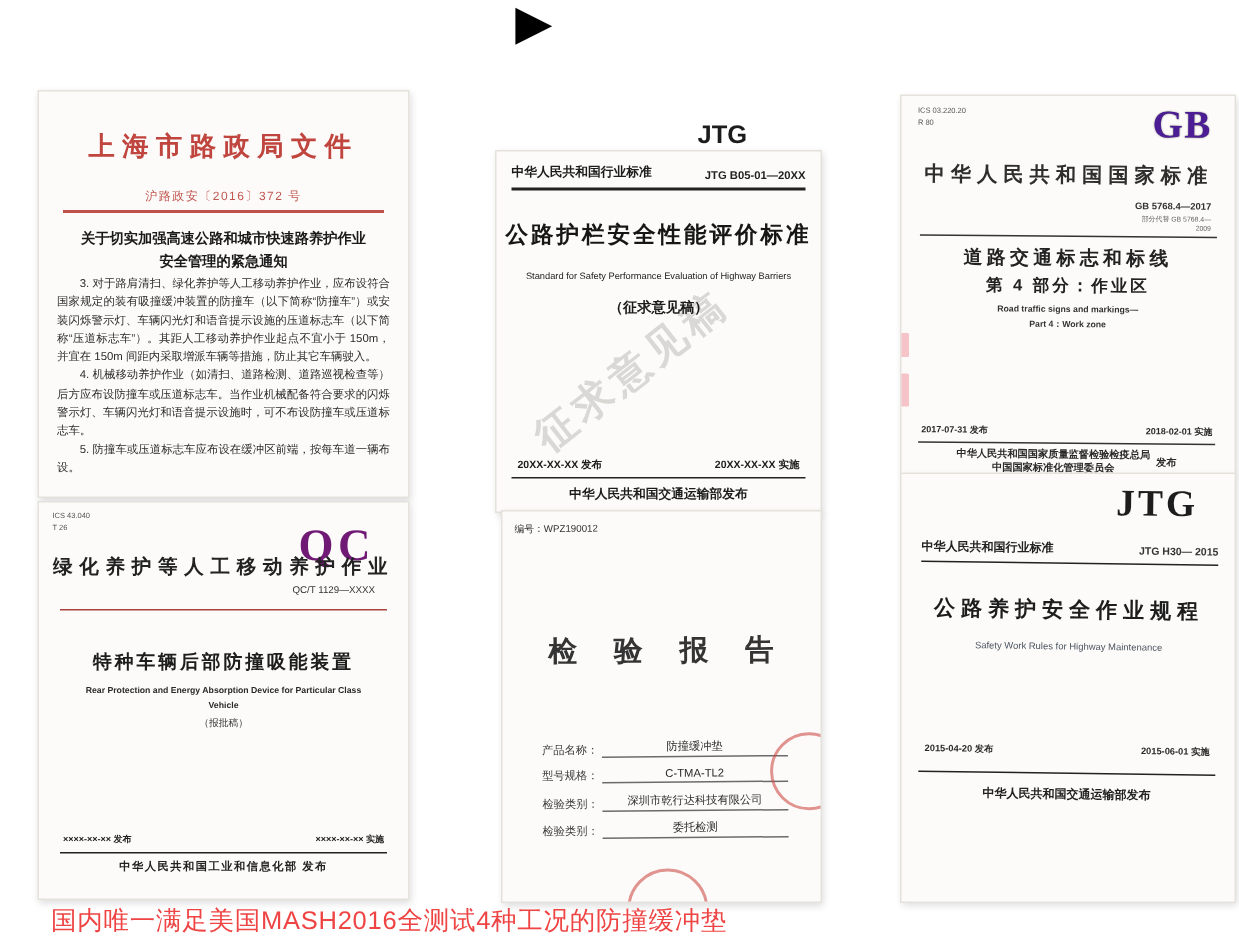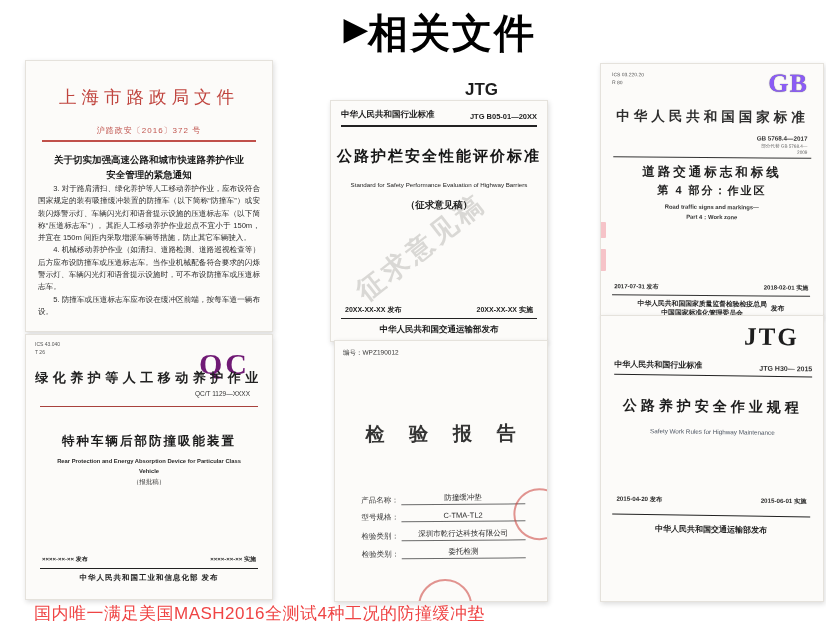--- a/index.html
+++ b/index.html
@@ -19,21 +19,21 @@
          box-shadow:1px 2px 5px rgba(0,0,0,0.14); overflow:hidden; }
   .doc * { position:absolute; }
   .ctr { left:0; right:0; text-align:center; }
   .serif { font-family:"Liberation Serif", serif; }
   .tilt-a { position:absolute; left:0; top:0; right:0; bottom:0; transform:rotate(0.5deg); }
   .tilt-b { position:absolute; left:0; top:0; right:0; bottom:0; transform:rotate(0.8deg); }
   .tilt-c { position:absolute; left:0; top:0; right:0; bottom:0; transform:rotate(-0.5deg); }
 
   
   .doc-sh { left:25px; top:60px; width:246px; height:270px; }
-  .sh-title { top:24px; color:#c0453f; font-size:17.5px; font-weight:normal; letter-spacing:5px; }
+  .sh-title { top:24px; color:#c0453f; font-size:17.5px; font-weight:bold; letter-spacing:5px; }
   .sh-number { top:64px; color:#c0554f; font-size:8px; letter-spacing:1px; }
   .sh-line { top:79px; left:16px; right:16px; border-top:2px solid #c0504a; }
   .sh-heading { top:91px; font-size:9.5px; font-weight:bold; line-height:1.6; color:#1a1a1a; }
   .sh-body { top:122px; left:12px; right:12px; font-size:7.6px; line-height:1.62;
              text-align:justify; color:#2c2c2c; position:absolute; }
   .sh-body p { position:static; margin:0; text-indent:2em; }
 
   
   .doc-qc { left:25px; top:334px; width:246px; height:264px; }
   .qc-ics { top:6px; left:9px; font-size:5px; line-height:1.5; color:#555; }
@@ -79,21 +79,21 @@
   .rp-label { color:#3a3a3a; white-space:nowrap; margin-right:2px; }
   .rp-value { flex:1; text-align:center; border-bottom:1px solid #6b6b6b; padding-bottom:1px; color:#2b2b2b; }
   .rp-f0 { top:152px; } .rp-f1 { top:170px; } .rp-f2 { top:188px; } .rp-f3 { top:206px; }
   .seal { border:2px solid rgba(203,62,56,0.55); border-radius:50%; }
   .rp-seal-right { right:-18px; top:148px; width:48px; height:48px; }
   .rp-seal-bottom { left:82px; top:238px; width:50px; height:50px; }
 
   
   .doc-gb { left:600px; top:63px; width:222px; height:252px; }
   .gb-ics { top:8px; left:10px; font-size:5px; line-height:1.5; color:#555; }
-  .gb-logo { top:4px; right:16px; font-size:26px; font-weight:900; letter-spacing:1px; color:#8b5cf6;
+  .gb-logo { top:4px; right:16px; font-size:26px; font-weight:900; letter-spacing:1px; color:#4c1d95;
              text-shadow:0 0 1px #555; }
   .gb-org { top:44px; font-size:13.5px; font-weight:bold; letter-spacing:4px; color:#2e2e2e; }
   .gb-number { top:70px; right:16px; text-align:right; font-size:6.3px; font-weight:bold; color:#333; line-height:1.4; }
   .gb-number i { display:block; font-style:normal; font-size:4.6px; font-weight:normal; color:#666; }
   .gb-line { top:93px; left:12px; right:12px; border-top:1.5px solid #333; }
   .gb-title1 { top:100px; font-size:12.5px; font-weight:bold; letter-spacing:3px; color:#222; }
   .gb-title2 { top:119px; font-size:11px; font-weight:bold; letter-spacing:2px; color:#222; }
   .gb-en { top:138px; font-size:5.8px; font-weight:bold; line-height:1.8; color:#333; }
   .gb-footrow { top:219px; left:14px; right:14px; display:flex; justify-content:space-between;
                 font-size:6px; font-weight:bold; color:#2a2a2a; position:absolute; }
@@ -124,21 +124,20 @@
   .jh-footline { top:199px; left:12px; right:12px; border-top:1.5px solid #222; }
   .jh-pub { top:208px; font-size:8px; font-weight:bold; color:#222; }
 </style>
 </head>
 <body>
 
 <div class="slide">
 
   <div class="slide-title">
     <span class="tri">▶</span>
-    <span class="txt">相关文件</span>
   </div>
   <div class="jtg-floating">JTG</div>
 
   <div class="doc doc-sh">
     <div class="sh-title ctr serif">上海市路政局文件</div>
     <div class="sh-number ctr">沪路政安〔2016〕372 号</div>
     <div class="sh-line"></div>
     <div class="sh-heading ctr">
       <span style="position:static">关于切实加强高速公路和城市快速路养护作业</span><br>
       <span style="position:static">安全管理的紧急通知</span>

